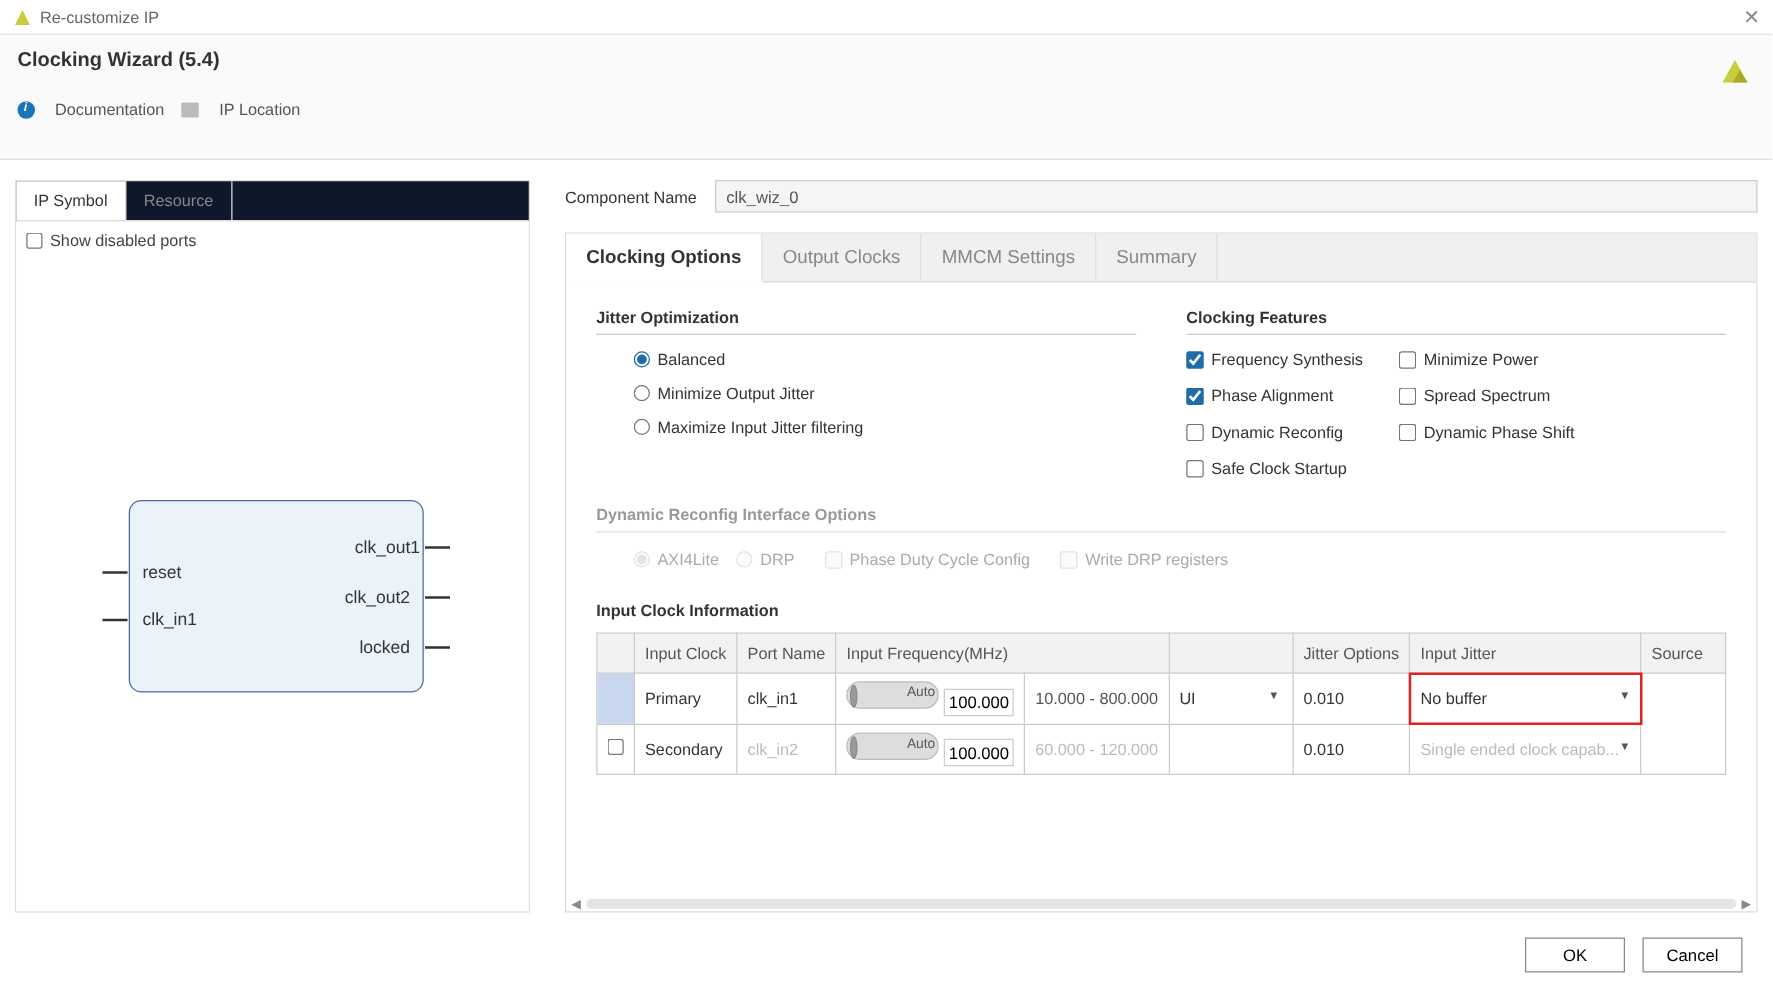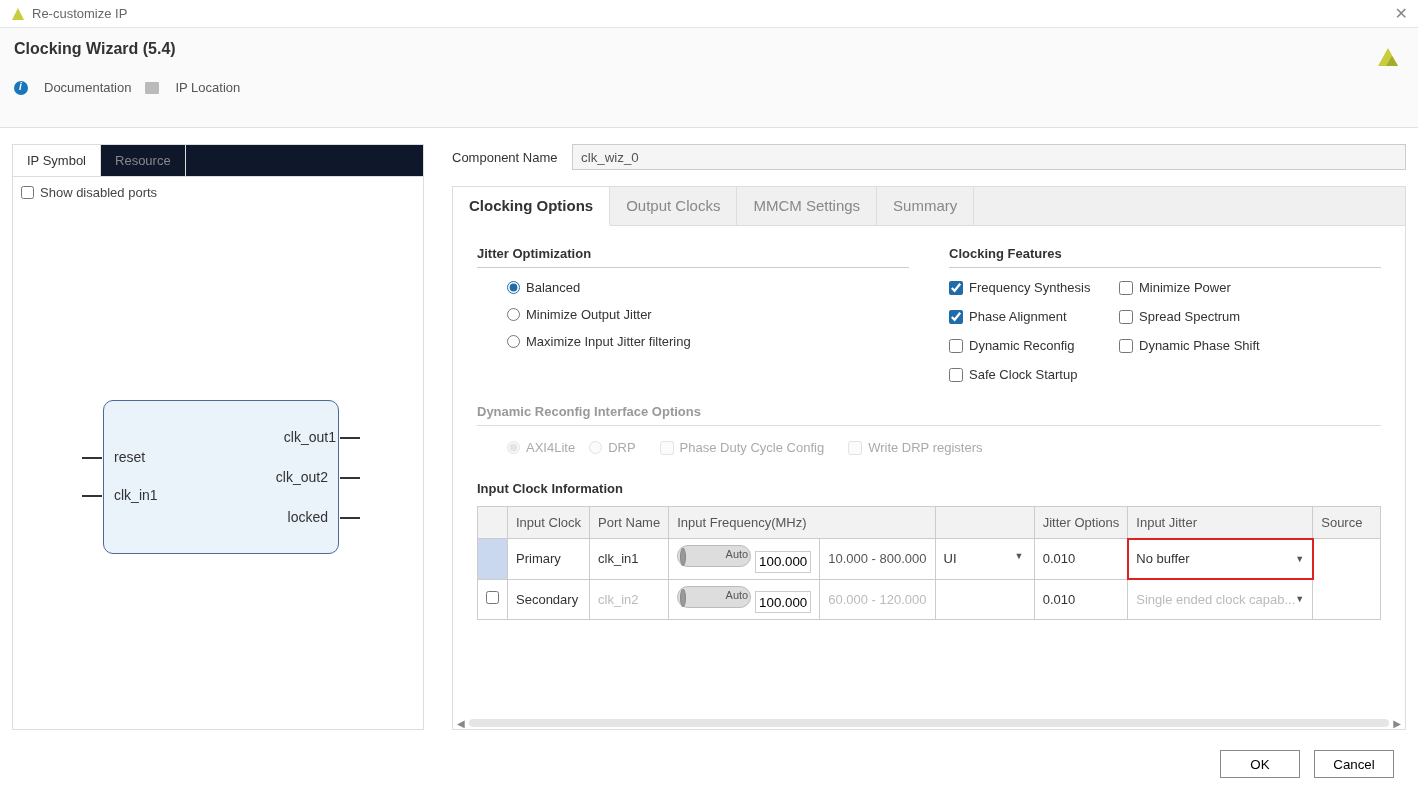--- a/index.html
+++ b/index.html
@@ -64,21 +64,21 @@
 .clk-table th { background: #f2f2f2; color: #555;}
 .clk-table td.blue-strip { background: #c9d8ef; width: 20px; padding: 0;}
 .clk-table td.chk-cell { width: 28px; text-align:center;}
 .auto-toggle { display: inline-flex; align-items: flex-start; background: #ddd; border-radius: 12px; padding: 2px; height: 22px; width: 74px; position: relative; border: 1px solid #bbb; gap: 40px;}
 .auto-toggle .knob { width: 18px; height: 18px; background: #999; border-radius: 50%; border: 1px solid #888;}
 .auto-toggle .lbl { flex:1; text-align:center; font-size: 11px; color: #555;}
 .freq-input { width: 56px; height: 22px; border: 1px solid #ccc; text-align: center; margin-left: 4px; padding: 2px;}
 .range-cell { color:#555;}
 .range-disabled { color: #bbb;}
 .jitter-select { display: flex; justify-content: space-between; align-items: flex-start; width: 80px;}
-.src-select { display: flex; justify-content: space-between; align-items: center;}
+.src-select { display: flex; justify-content: space-between; align-items: flex-start;}
 .src-highlight { outline: 2px solid #d22; outline-offset: -1px;}
 .src-disabled { color: #bbb;}
 .caret-down { font-size: 9px; color: #555;}
 .hscroll { height: 12px; display:flex; align-items:center; padding: 0 4px; gap: 4px;}
 .hscroll .arrow { color:#888; font-size:10px;}
 .hscroll .track { flex:1; height:8px; background:#e5e5e5; border-radius:4px;}
 
 .footer { position: absolute; right: 24px; bottom: 14px; display: flex; gap: 14px;}
 .footer button { width: 80px; height: 28px; border: 1px solid #888; background: #fff; cursor: pointer;}
 

